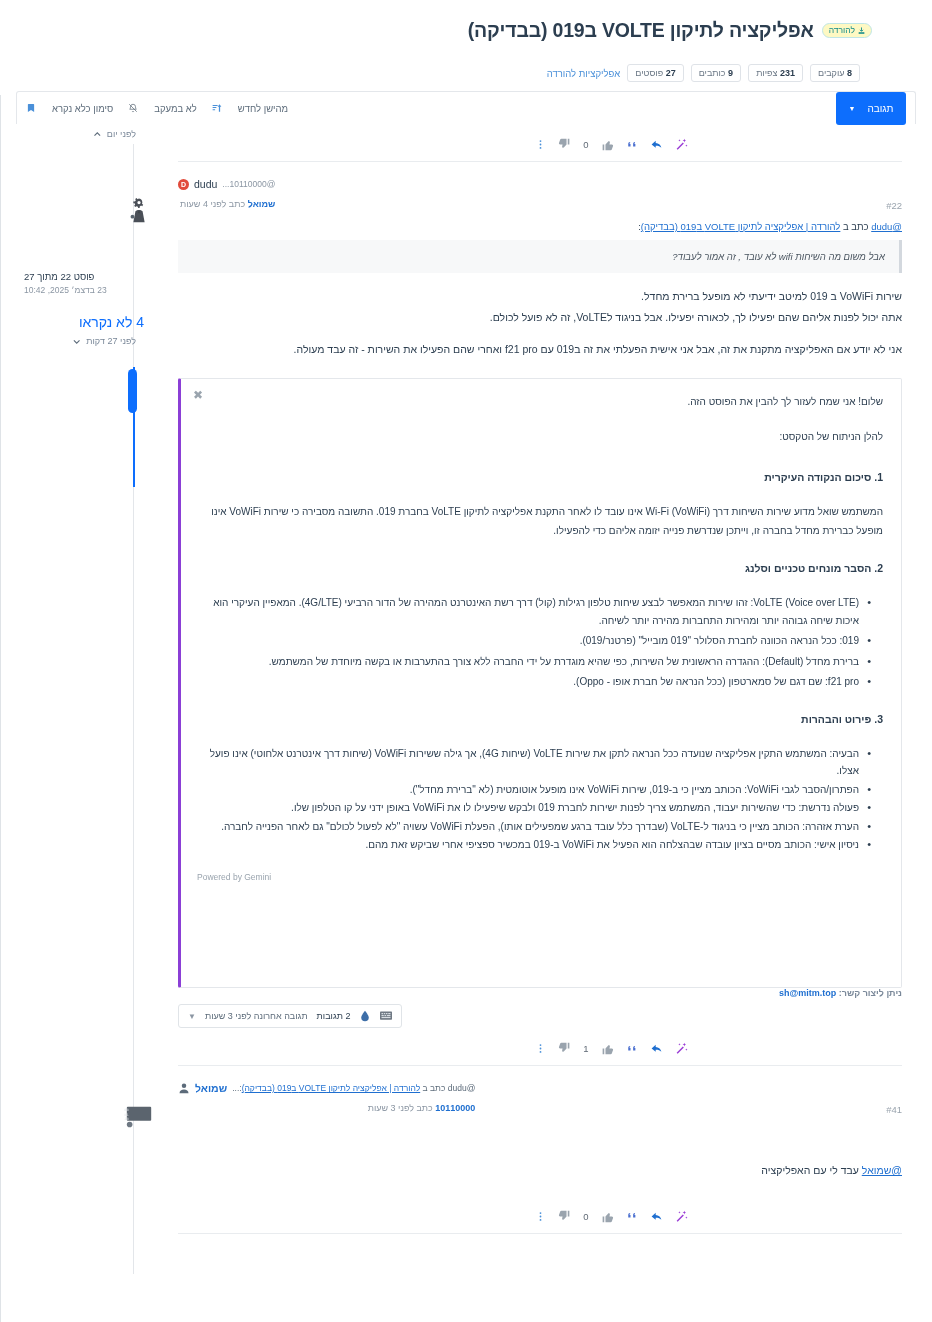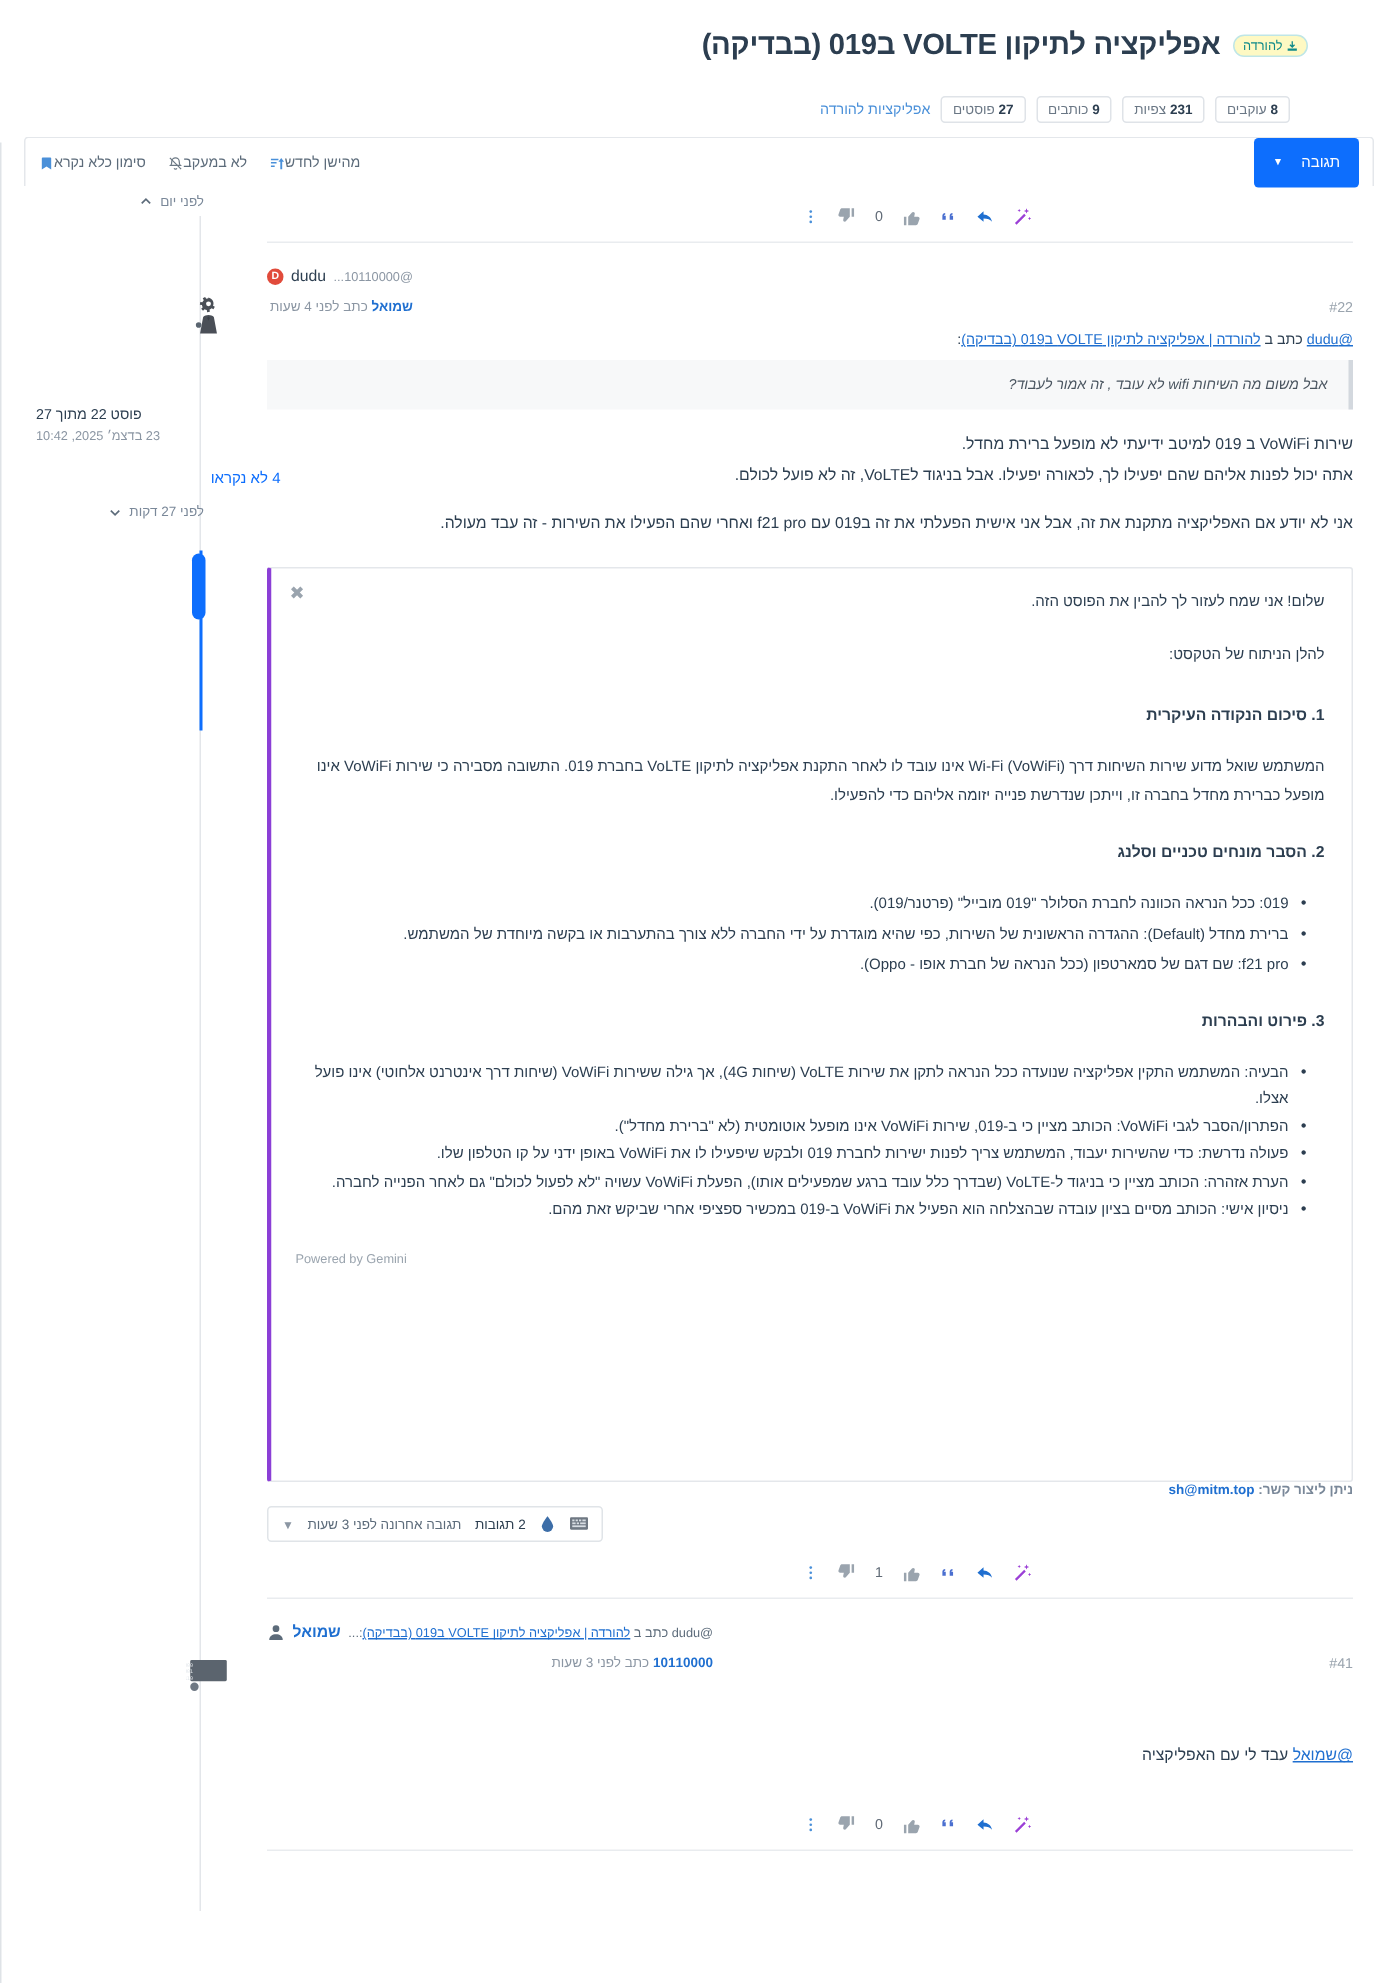--- a/index.html
+++ b/index.html
@@ -64,21 +64,21 @@
     border: none; border-radius: 3px;
     font-size: 10px; font-weight: 400;
     height: 33px; min-width: 70px;
     display: flex; align-items: center; justify-content: center; gap: 12px;
     padding: 0 8px; cursor: pointer;
     font-family: inherit;
   }
   .btn-reply .caret { font-size: 7px; line-height: 1; }
   .tools-right { display: flex; align-items: center; gap: 15px; }
   .tool-item {
-    display: flex; align-items: flex-end; gap: 0;
+    display: flex; align-items: flex-start; gap: 16px;
     font-size: 9.5px; color: #5c6b7a; cursor: pointer; white-space: nowrap;
   }
   .tool-item svg { width: 10px; height: 10px; display: block; }
 
   
   .body-wrap { position: relative; margin: 0 16px; }
   .timeline {
     position: absolute; top: 0; right: auto; left: 0;
     width: 132px; height: 1180px;
   }
@@ -106,21 +106,21 @@
   .tl-info {
     position: absolute; left: 128px; top: 146px;
     text-align: left; width: 120px;
     transform: translateX(-100%);
   }
   .tl-info .l1 { font-size: 9.5px; color: #2c3e50; font-weight: 400; line-height: 1.5; }
   .tl-info .l2 { font-size: 8.5px; color: #8b96a3; line-height: 1.6; }
   .tl-unread {
     position: absolute; left: 128px; top: 190px;
     transform: translateX(-100%);
-    font-size: 10px; color: #0d6efd; cursor: pointer; white-space: nowrap; margin-left: 43px;
+    font-size: 14px; color: #0d6efd; cursor: pointer; white-space: nowrap;
   }
 
   
   .posts { margin-right: 0; margin-left: 148px; padding-top: 0; }
 
   .post { position: relative; padding: 0 6px; }
   .actions {
     display: flex; flex-direction: row-reverse; align-items: center;
     gap: 12px; justify-content: flex-end;
     padding: 14px 0 10px 0; margin-right: 222px;
@@ -388,20 +388,21 @@
           <div class="ai-card">
             <span class="ai-close">✖</span>
             <p class="ai-p">שלום! אני שמח לעזור לך להבין את הפוסט הזה.</p>
             <p class="ai-p">להלן הניתוח של הטקסט:</p>
 
             <div class="ai-h first">1. סיכום הנקודה העיקרית</div>
             <div class="ai-block">המשתמש שואל מדוע שירות השיחות דרך Wi-Fi (VoWiFi) אינו עובד לו לאחר התקנת אפליקציה לתיקון VoLTE בחברת 019. התשובה מסבירה כי שירות VoWiFi אינו מופעל כברירת מחדל בחברה זו, וייתכן שנדרשת פנייה יזומה אליהם כדי להפעילו.</div>
 
             <div class="ai-h">2. הסבר מונחים טכניים וסלנג</div>
             <ul class="ai-list">
+              <li>VoLTE (Voice over LTE): זהו שירות המאפשר לבצע שיחות טלפון רגילות (קול) דרך רשת האינטרנט המהירה של הדור הרביעי (4G/LTE). המאפיין העיקרי הוא איכות שיחה גבוהה יותר ומהירות התחברות מהירה יותר לשיחה.</li>
               <li>019: ככל הנראה הכוונה לחברת הסלולר "019 מובייל" (פרטנר/019).</li>
               <li>ברירת מחדל (Default): ההגדרה הראשונית של השירות, כפי שהיא מוגדרת על ידי החברה ללא צורך בהתערבות או בקשה מיוחדת של המשתמש.</li>
               <li>f21 pro: שם דגם של סמארטפון (ככל הנראה של חברת אופו - Oppo).</li>
             </ul>
 
             <div class="ai-h">3. פירוט והבהרות</div>
             <ul class="ai-list tight">
               <li>הבעיה: המשתמש התקין אפליקציה שנועדה ככל הנראה לתקן את שירות VoLTE (שיחות 4G), אך גילה ששירות VoWiFi (שיחות דרך אינטרנט אלחוטי) אינו פועל אצלו.</li>
               <li>הפתרון/הסבר לגבי VoWiFi: הכותב מציין כי ב-019, שירות VoWiFi אינו מופעל אוטומטית (לא "ברירת מחדל").</li>
               <li>פעולה נדרשת: כדי שהשירות יעבוד, המשתמש צריך לפנות ישירות לחברת 019 ולבקש שיפעילו לו את VoWiFi באופן ידני על קו הטלפון שלו.</li>

